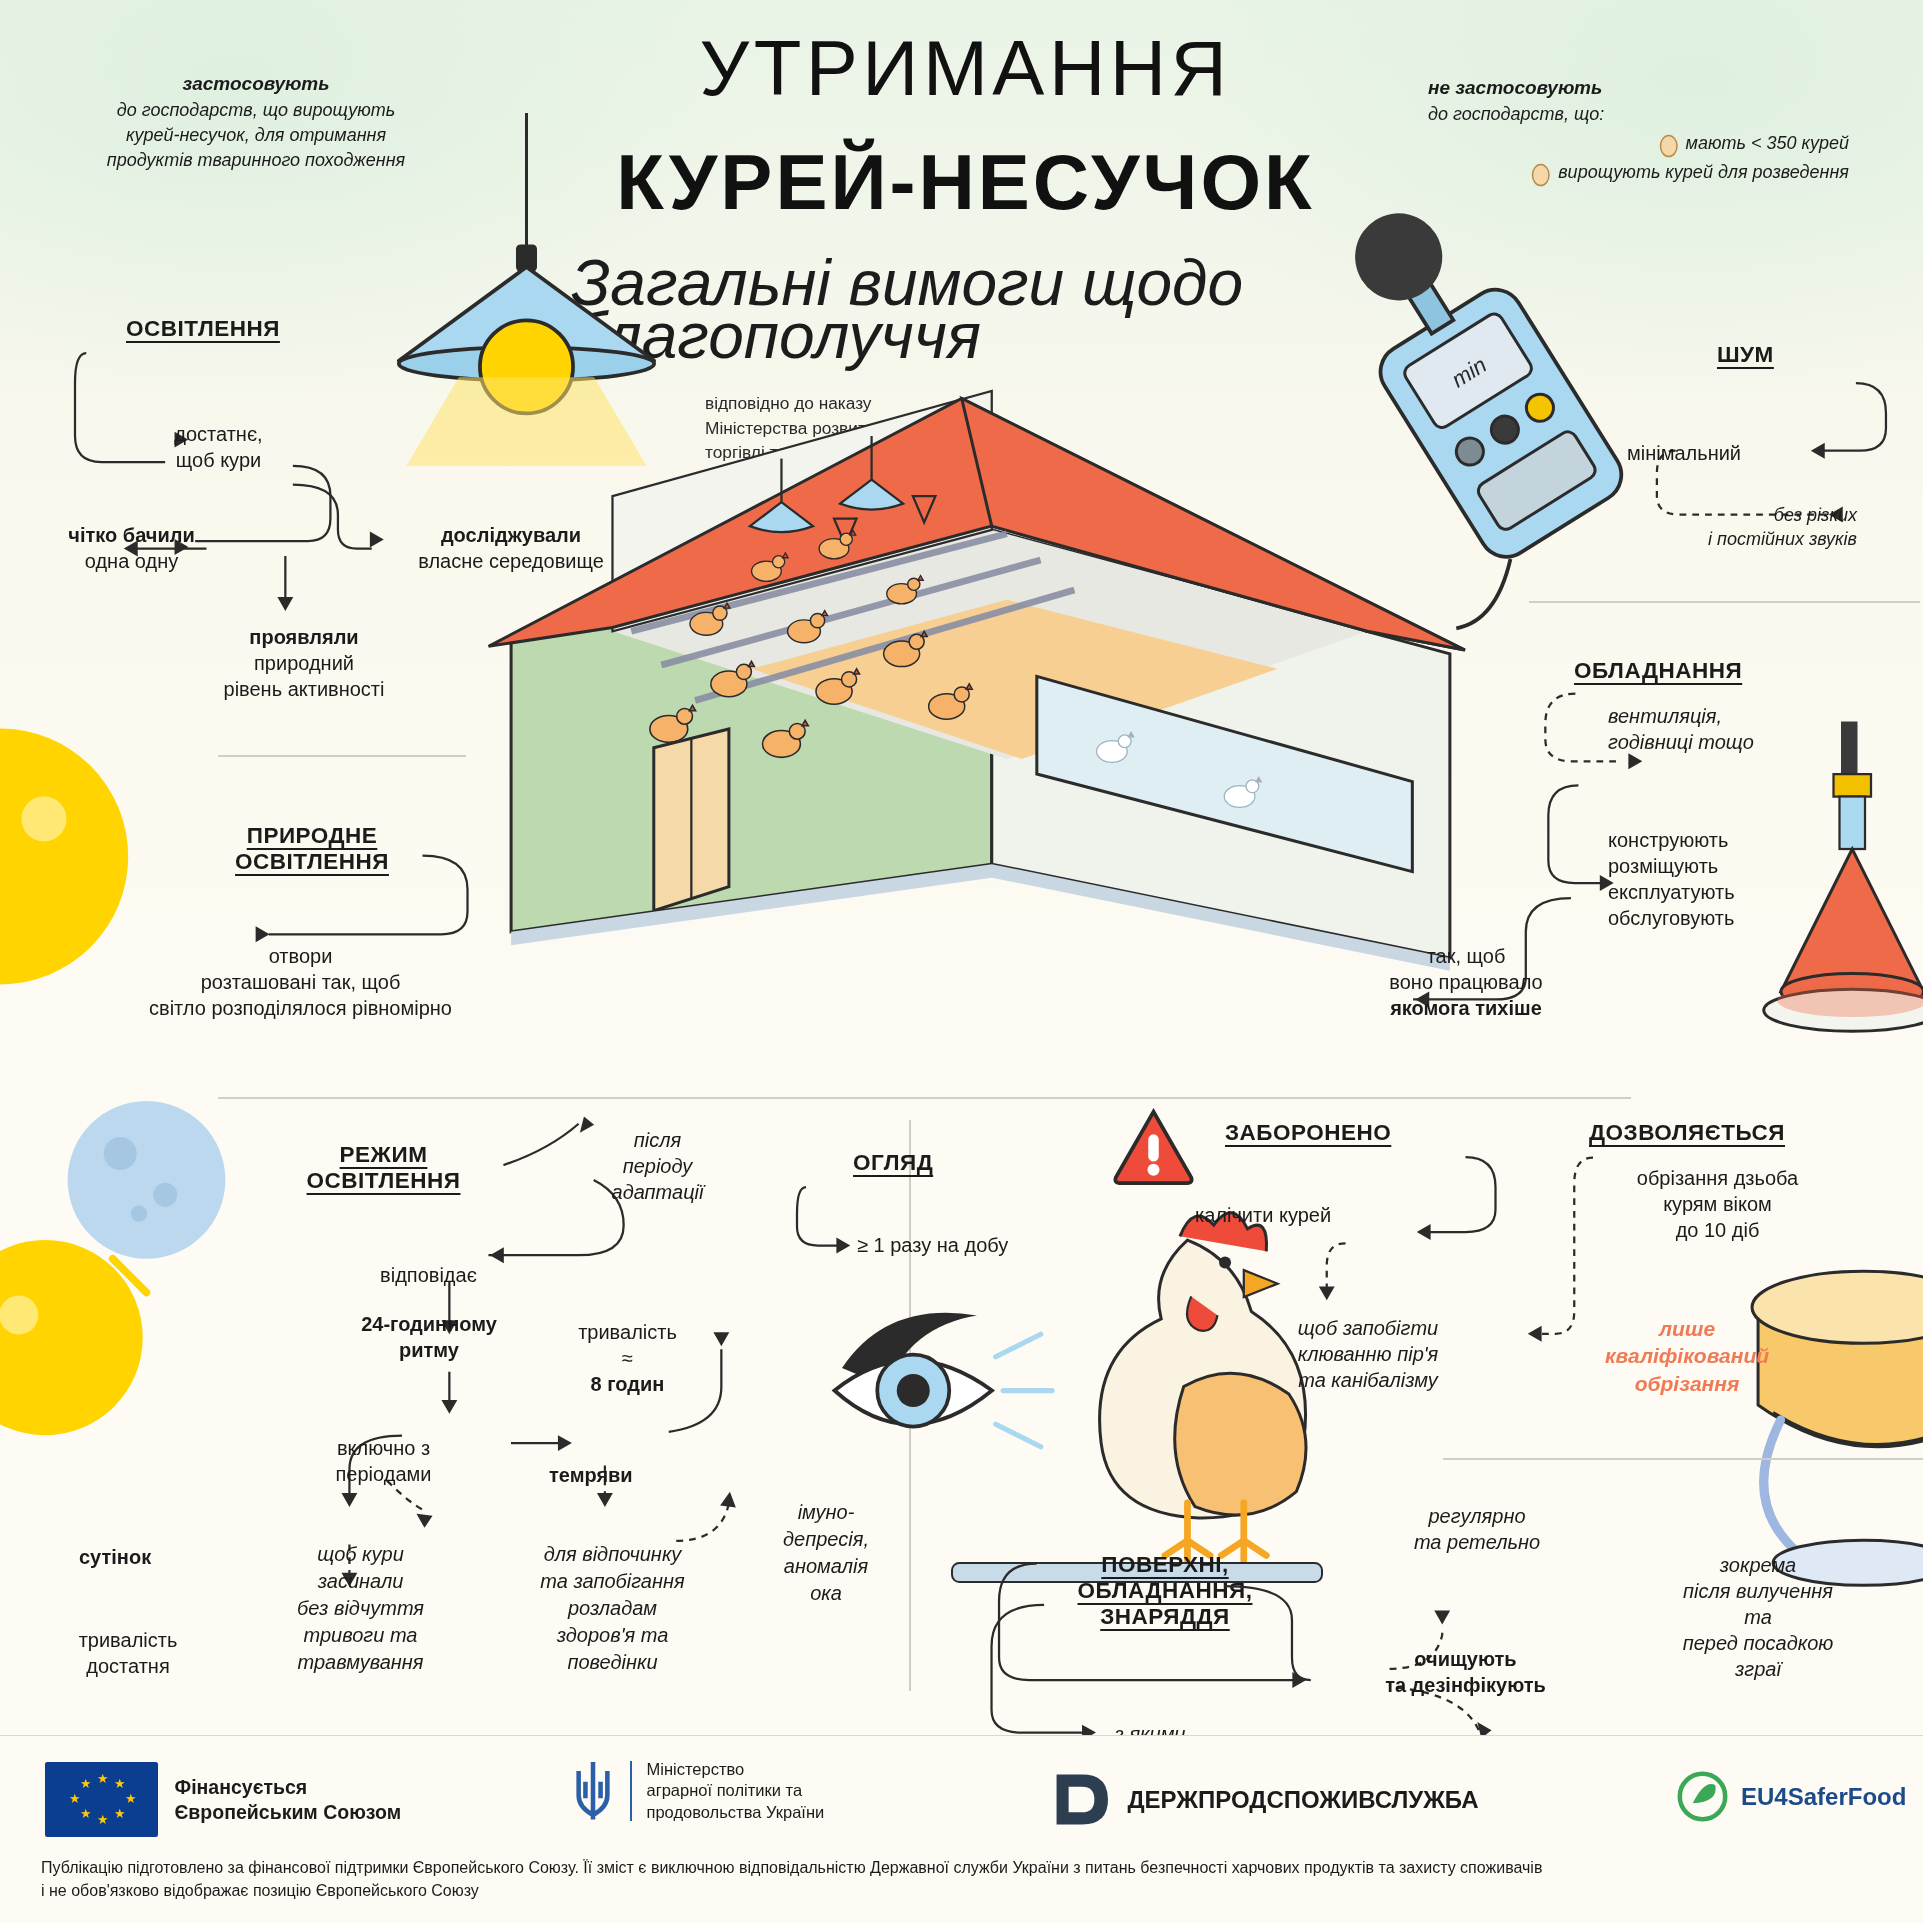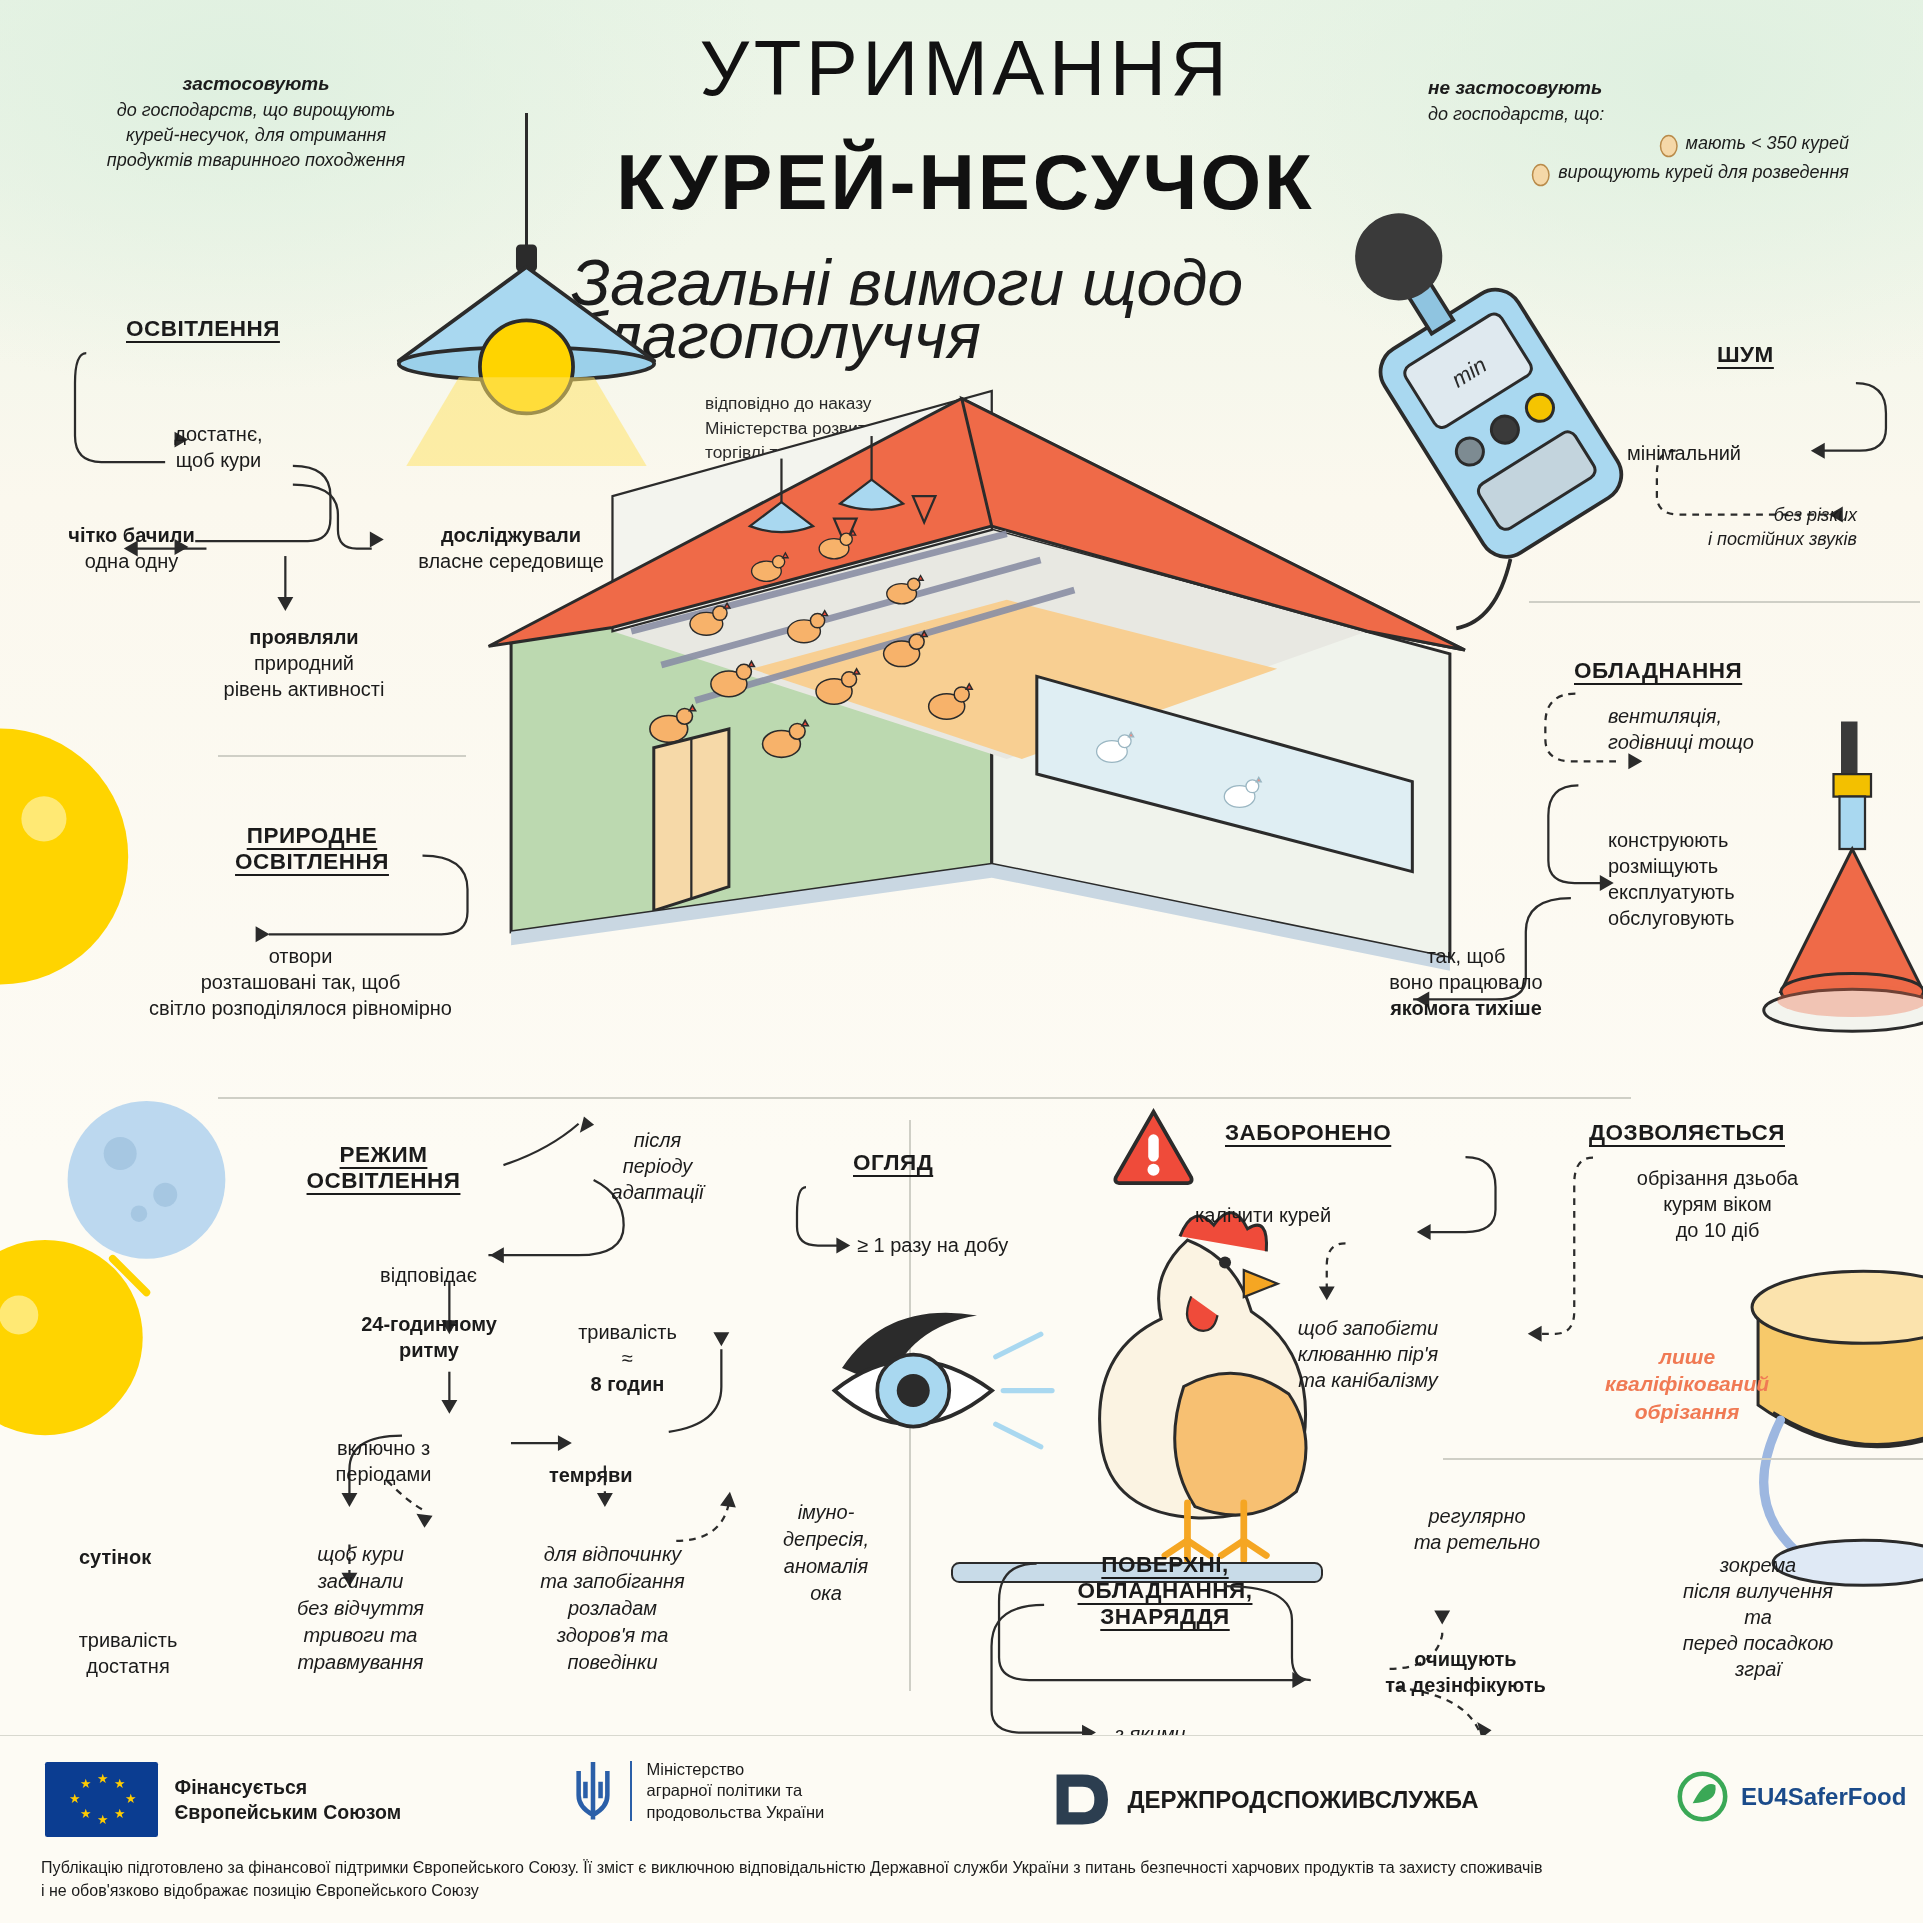--- a/index.html
+++ b/index.html
@@ -43,21 +43,21 @@
   .b{font-weight:700;}
   .center{text-align:center;}
   .right{text-align:right;}
   .note{font-size:18px;line-height:1.35;font-style:italic;}
   .corner{
     font-size:18px;line-height:1.4;font-style:italic;
   }
   .corner .ch{font-style:italic;font-weight:700;font-size:19px;}
   .divider{background:#cfcfc6;height:1.5px;}
   .vdivider{background:#cfcfc6;width:1.5px;}
-  .orange{color:#f07a54;font-weight:700;font-style:italic;margin-top:28px;}
+  .orange{color:#f07a54;font-weight:700;font-style:italic;}
   svg{overflow:visible;}
   .footer{
     position:absolute;left:0;right:0;bottom:0;height:188px;background:#fdfbf4;
     border-top:1.5px solid #d8d8cf;
   }
   .foot-txt{font-size:16px;line-height:1.45;color:#1b1b1b;}
   .logo-txt{font-size:19.5px;font-weight:700;line-height:1.25;}
   .logo-txt-sm{font-size:16.5px;font-weight:400;line-height:1.3;}
   .eu-flag{
     width:113px;height:75px;background:#0b3d91;border-radius:2.3px;position:relative;

